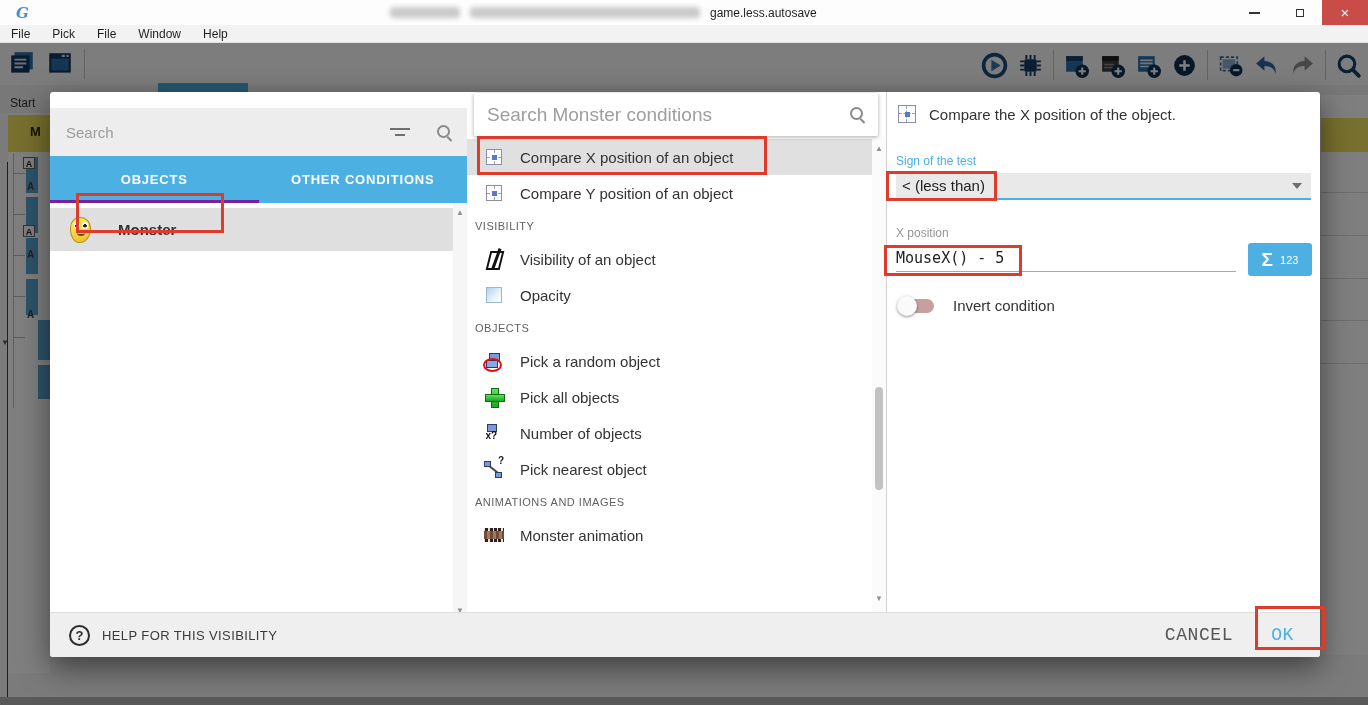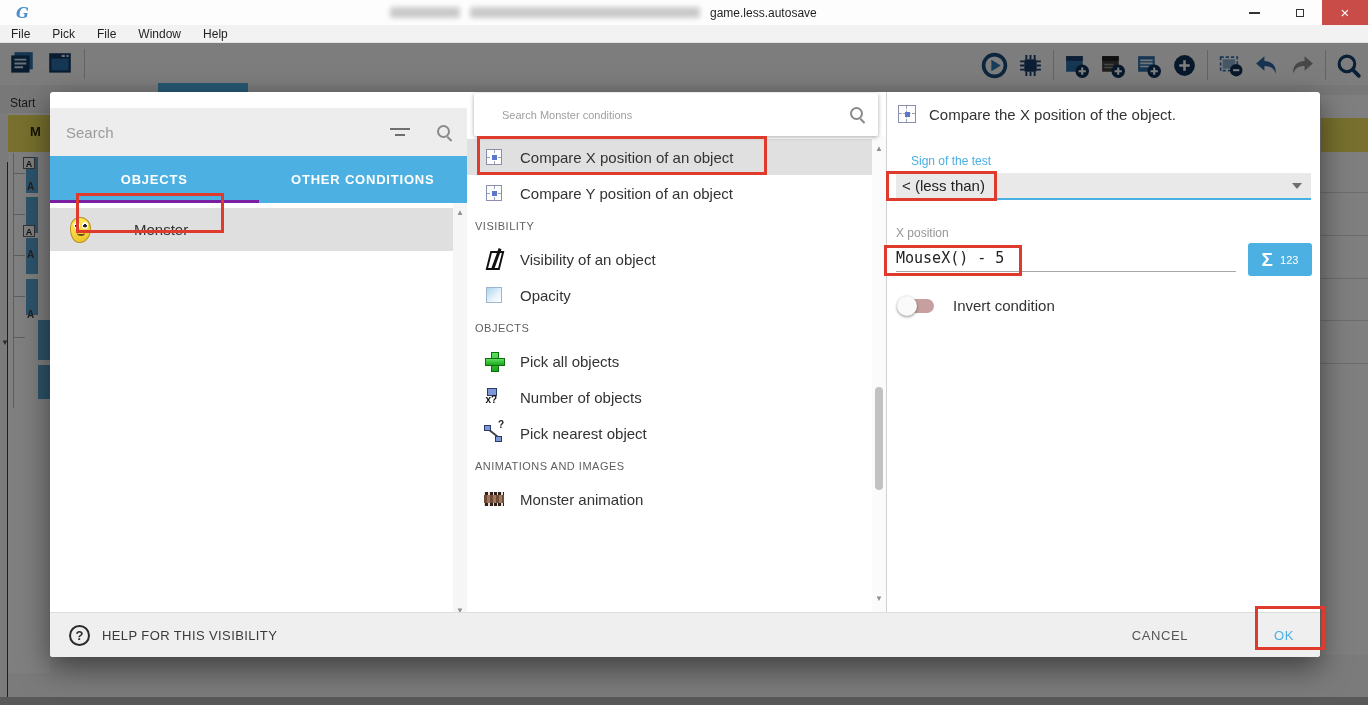--- a/index.html
+++ b/index.html
@@ -74,28 +74,28 @@
   .tab { width:208.5px; display:flex; align-items:center; justify-content:center; font-size:13px; font-weight:bold; color:#fff; letter-spacing:0.8px; }
   .tab-underline { position:absolute; left:0; top:92px; width:209px; height:3px; background:#7b1fa2; }
   .obj-row { position:absolute; left:0; top:100px; width:405px; height:43px; background:#dfdfdf; display:flex; align-items:center; }
   .monster { position:relative; width:21px; height:26px; margin-left:20px;
     background:linear-gradient(160deg,#ffe655 20%,#edc62e 85%); border:1px solid #b98f1f;
     border-radius:48% 52% 55% 45% / 42% 46% 58% 54%; }
   .monster .eye { position:absolute; top:4px; width:6px; height:7px; border-radius:50%;
     background:radial-gradient(circle at 50% 55%, #222 0 1.6px, #fff 1.8px); }
   .eye-l { left:3px; } .eye-r { left:11px; }
   .monster::after { content:""; position:absolute; left:6px; top:12px; width:8px; height:4px; border-bottom:2px solid #6b4d12; border-radius:50%; }
-  .obj-label { margin-left:43px; font-size:15px; color:#333; }
+  .obj-label { margin-left:27px; font-size:15px; color:#333;font-weight:bold; }
   .lp-scroll { position:absolute; left:403px; top:95px; width:14px; height:425px; background:#f6f6f6; }
   .scroll-arrow { position:absolute; left:0; width:14px; text-align:center; font-size:8px; color:#909090; }
 
   
   .mid-panel { position:absolute; left:417px; top:0; width:419px; height:520px; background:#fff; }
   .mid-search { position:absolute; left:7px; top:1px; width:404px; height:43px; background:#fff; border-radius:2px; box-shadow:0 1px 4px rgba(0,0,0,0.35); display:flex; align-items:center; z-index:2; }
-  .mid-search input { flex:1; border:none; outline:none; background:transparent; font-family:"Liberation Sans",sans-serif; font-size:11px; color:#333; padding-left:28px; }
+  .mid-search input { flex:1; border:none; outline:none; background:transparent; font-family:"Liberation Sans",sans-serif; font-size:19px; color:#333; padding-left:13px; }
   .mid-search input::placeholder { color:#9e9e9e; }
   .mid-mag { margin-right:12px; }
   .mid-list { position:absolute; left:0; top:44px; width:405px; height:476px; overflow:hidden; padding-top:3px; }
   .cond-row { height:36px; display:flex; align-items:center; }
   .cond-row.selected { background:#e0e0e0; }
   .cond-icon-box { width:53px; display:flex; justify-content:center; flex-shrink:0; }
   .cond-label { font-size:15px; color:#333; }
   .sect-row { height:30px; display:flex; align-items:center; padding-left:8px; font-size:11px; color:#5f5f5f; letter-spacing:0.5px; }
   .mid-scroll { position:absolute; left:405px; top:44px; width:14px; height:476px; background:#fbfbfb; }
   .mid-thumb { position:absolute; left:3px; top:251px; width:8px; height:103px; background:#c2c2c2; border-radius:4px; }
@@ -126,40 +126,40 @@
   .icon-number::after { content:"x?"; position:absolute; left:1px; top:6px; font-size:10px; font-weight:bold; color:#111; }
   .icon-animation { width:20px; height:14px;
     border-top:3px solid #2e1f18; border-bottom:3px solid #2e1f18;
     border-image:repeating-linear-gradient(90deg,#e8e0d8 0 1px,#2e1f18 1px 3px) 3;
     background:repeating-linear-gradient(90deg,#6d4c3a 0 3px,#a4765c 3px 6px); }
 
   
   .right-panel { position:absolute; left:836px; top:0; width:434px; height:520px; border-left:1px solid #d2d2d2; }
   .rp-desc { position:absolute; left:11px; top:13px; display:flex; align-items:center; gap:13px; }
   .rp-desc-text { font-size:15px; color:#333; }
-  .rp-sign-label { position:absolute; left:24px; top:62px; font-size:12px; color:#4ab0e4; }
+  .rp-sign-label { position:absolute; left:9px; top:62px; font-size:12px; color:#4ab0e4; }
   .rp-select { position:absolute; left:9px; top:81px; width:415px; height:27px; background:#e9e9e9; border-bottom:2px solid #4ab0e4; display:flex; align-items:center; }
   .rp-select-value { font-size:15px; color:#222; padding-left:6px; }
   .caret-down { position:absolute; right:9px; top:10px; width:0; height:0; border-left:5px solid transparent; border-right:5px solid transparent; border-top:6px solid #6f6f6f; }
   .rp-x-label { position:absolute; left:9px; top:134px; font-size:12px; color:#969696; }
   .rp-expr { position:absolute; left:9px; top:152px; width:340px; height:28px; border:none; border-bottom:1px solid #a8a8a8; outline:none; background:transparent; font-family:"DejaVu Sans Mono", monospace; font-size:15px; color:#222; }
   .sigma-btn { position:absolute; left:361px; top:151px; width:64px; height:33px; background:#4db0e3; border-radius:3px; display:flex; align-items:center; justify-content:center; gap:7px; }
   .sigma-glyph { color:#fff; font-size:19px; font-weight:bold; line-height:1; }
   .sigma-digits { color:#fff; font-size:11px; }
   .rp-toggle-row { position:absolute; left:10px; top:205px; display:flex; align-items:center; gap:19px; }
   .toggle { position:relative; width:34px; height:14px; background:#c79f9f; border-radius:7px; margin-left:3px; }
   .toggle-thumb { position:absolute; left:-3px; top:-3px; width:20px; height:20px; background:#fafafa; border-radius:50%; box-shadow:0 1px 3px rgba(0,0,0,0.45); }
   .invert-label { font-size:15px; color:#333; }
 
   
   .dlg-footer { position:absolute; left:0; top:520px; width:1270px; height:45px; background:#efefef; border-top:1px solid #ddd; display:flex; align-items:center; }
   .help-icon { width:21px; height:21px; border:2px solid #2b2b2b; border-radius:50%; display:flex; align-items:center; justify-content:center; font-size:13px; font-weight:bold; color:#2b2b2b; margin-left:19px; }
   .help-label { margin-left:12px; font-size:13px; color:#3a3a3a; letter-spacing:0.4px; }
   .footer-spacer { flex:1; }
-  .btn-text { font-size:13px; letter-spacing:0.6px; background:none; border:none; font-family:Liberation Sans, sans-serif;margin-left:48px; }
+  .btn-text { font-size:18px; letter-spacing:0.6px; background:none; border:none; font-family:Liberation Mono, monospace; }
   .cancel-btn { color:#555; margin-right:38px; }
   .ok-btn { color:#4ab0e4; margin-right:26px; }
 
   
   .anno { position:absolute; border:3px solid #df3b2c; z-index:30; }
 </style>
 </head>
 <body>
 
 <div class="screen">
@@ -361,20 +361,29 @@
         </div>
         <div class="cond-row">
           <span class="cond-icon-box">
               <span class="icon-opacity"></span>
             </span>
           <span class="cond-label">Opacity</span>
         </div>
         <div class="sect-row">OBJECTS</div>
         <div class="cond-row">
           <span class="cond-icon-box">
+              <span class="icon-pick-random">
+                <i class="sqa"></i>
+                <i class="sqb"></i>
+              </span>
+            </span>
+          <span class="cond-label">Pick a random object</span>
+        </div>
+        <div class="cond-row">
+          <span class="cond-icon-box">
               <span class="icon-pick-all"></span>
             </span>
           <span class="cond-label">Pick all objects</span>
         </div>
         <div class="cond-row">
           <span class="cond-icon-box">
               <span class="icon-number">
                 <i class="sq"></i>
               </span>
             </span>

